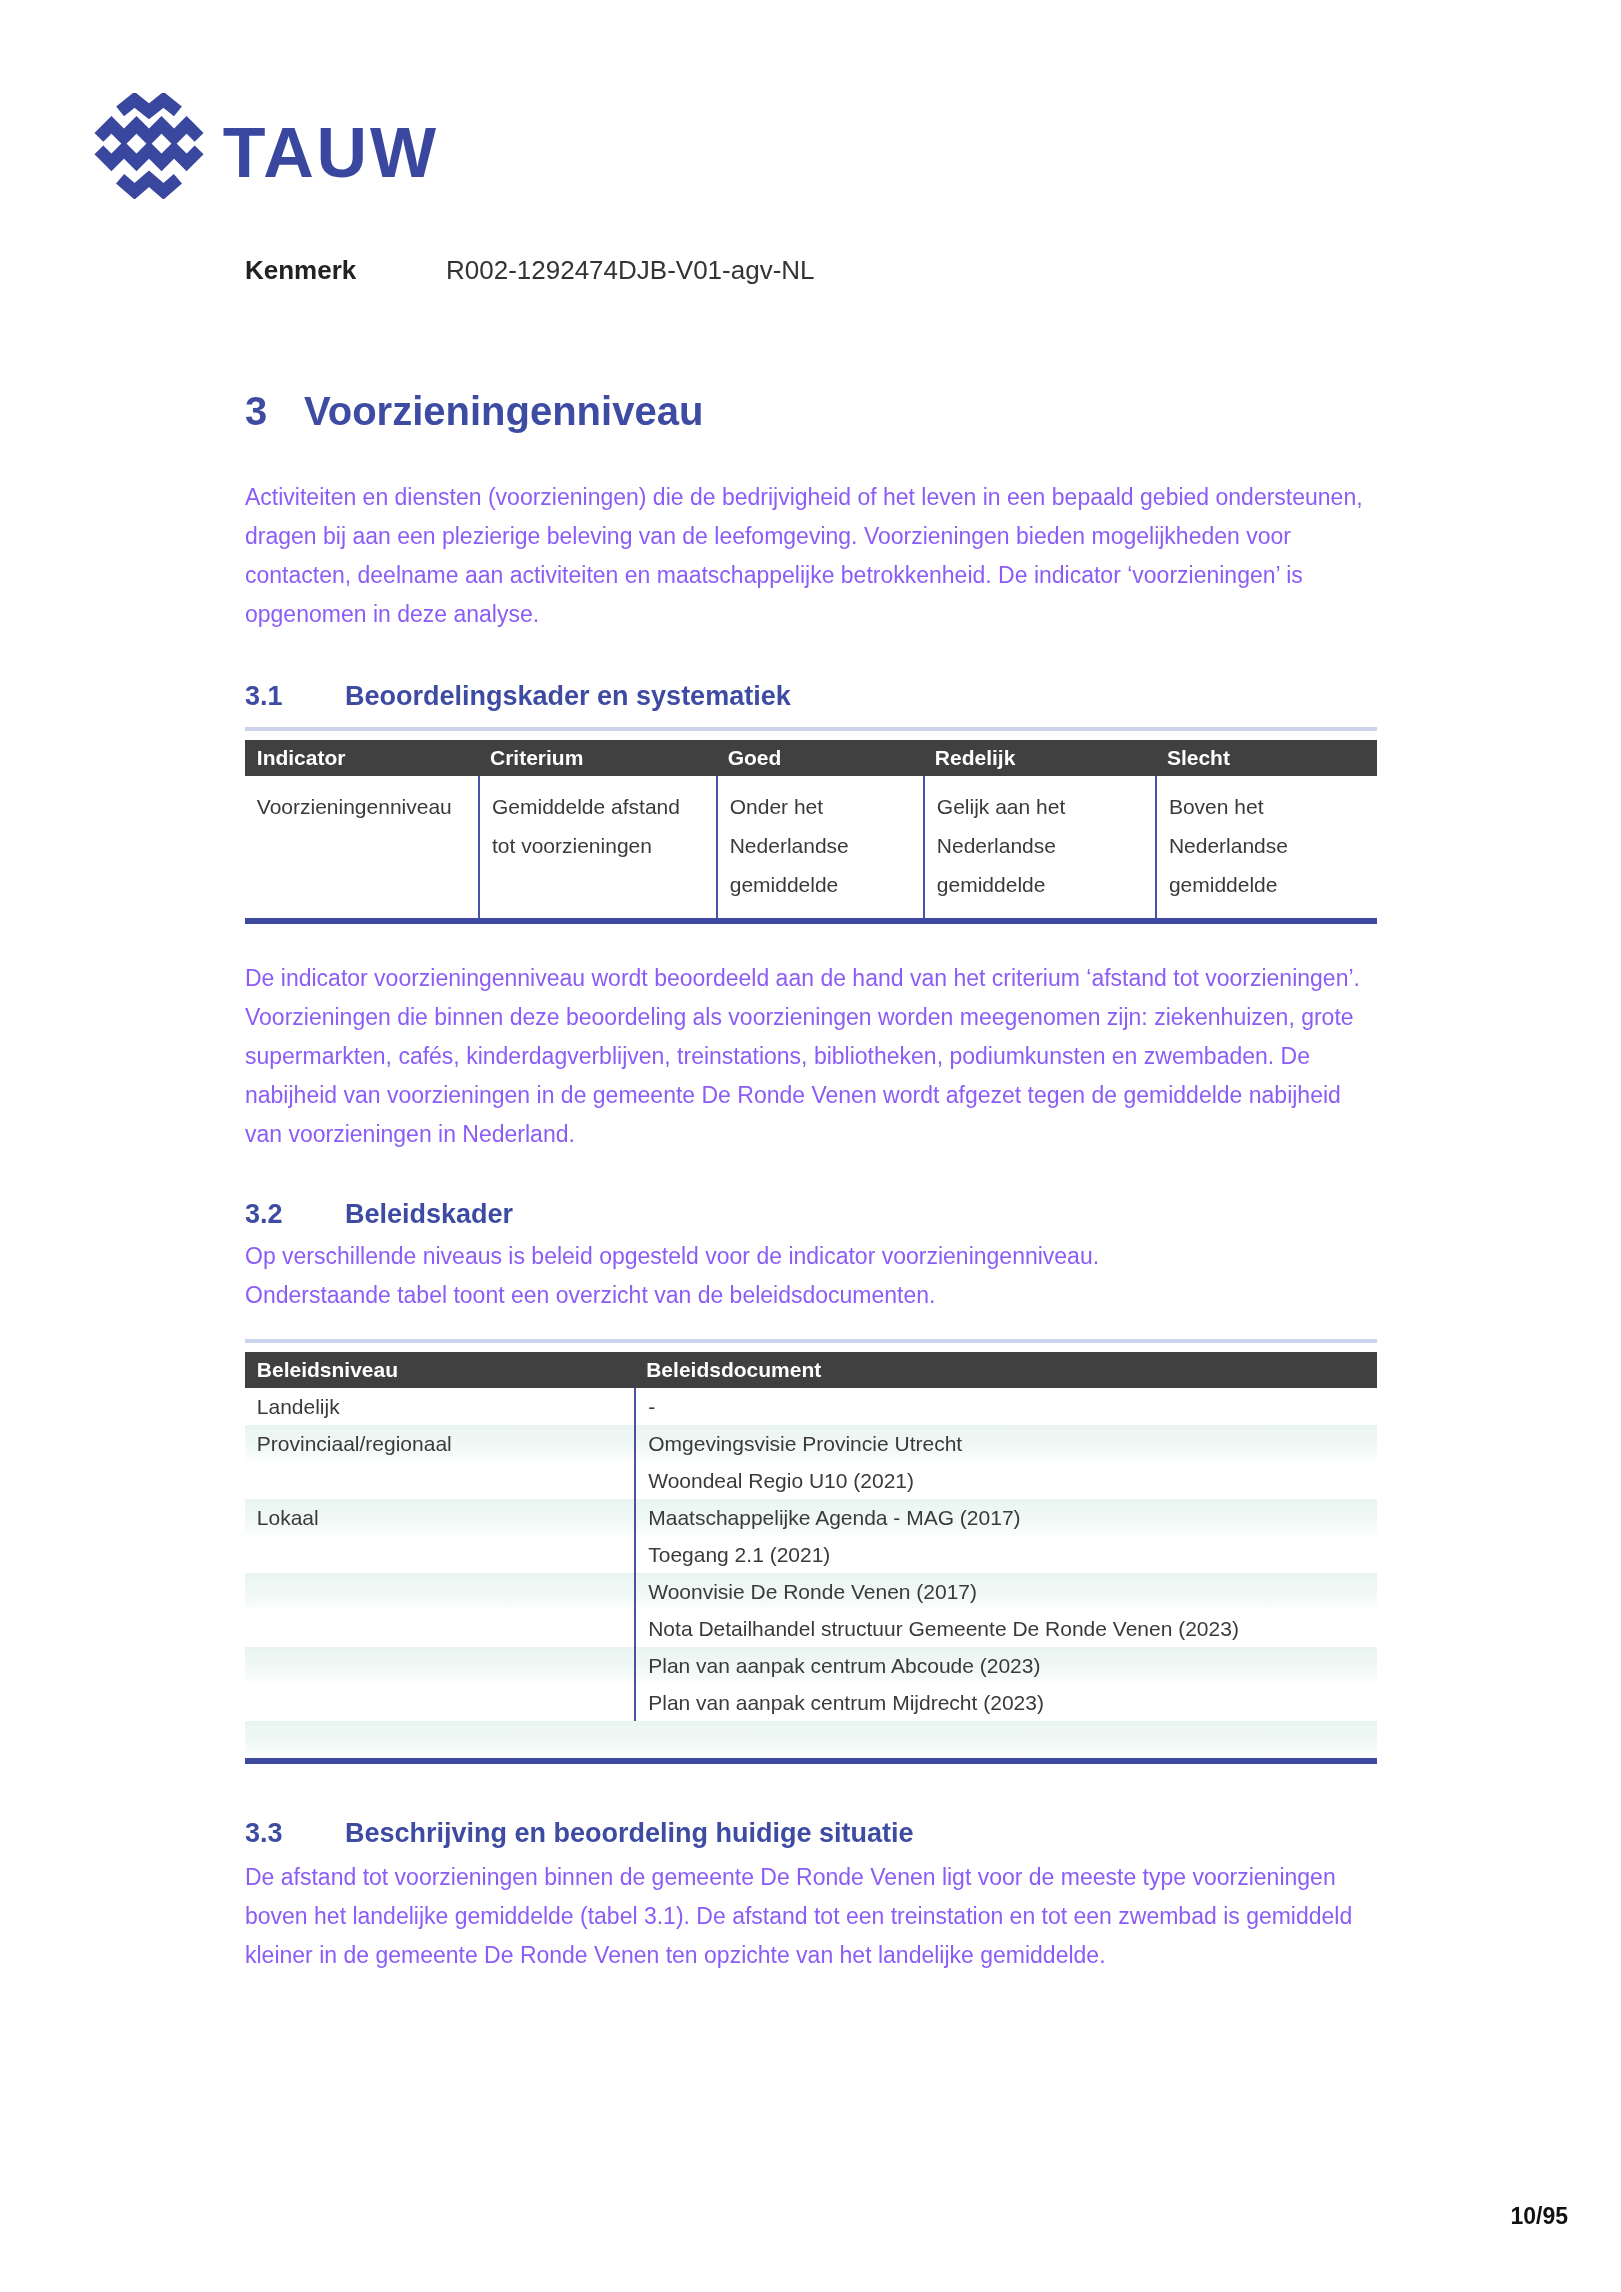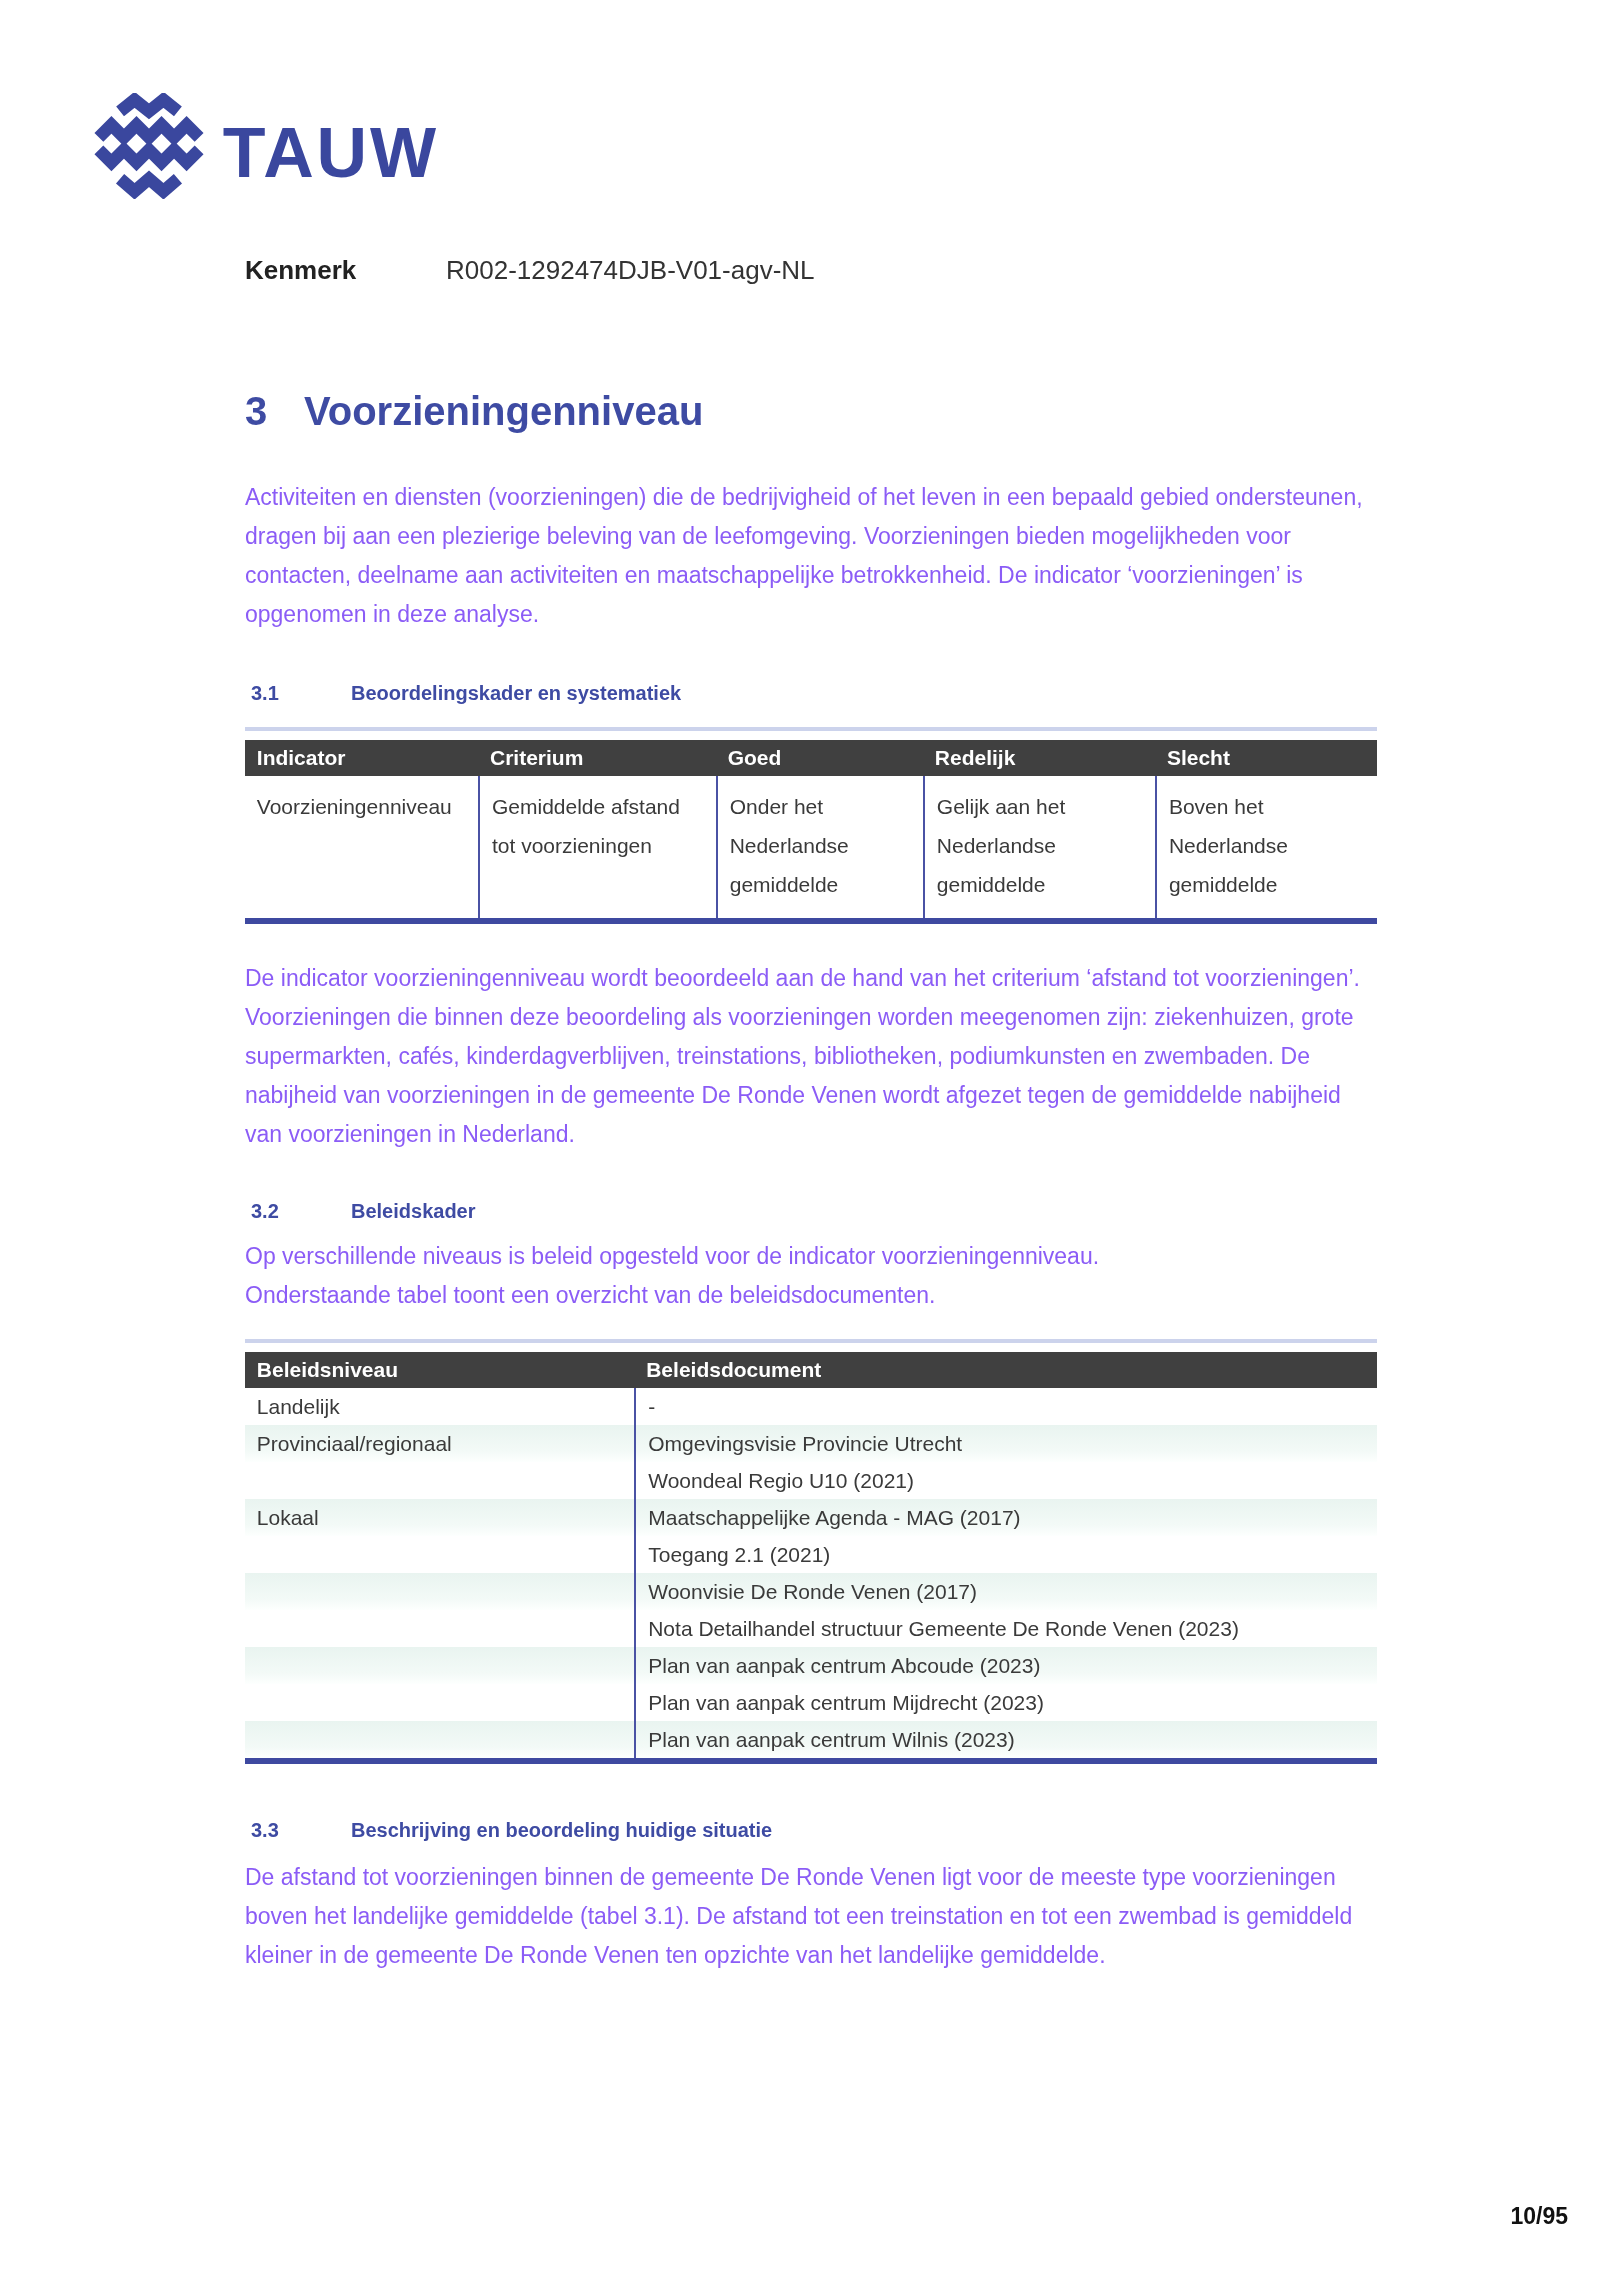--- a/index.html
+++ b/index.html
@@ -18,21 +18,21 @@
     font-size:70px;font-weight:bold;color:#3a479e;
     letter-spacing:2.9px;line-height:1;margin-top:13.7px;
   }
   
   .kenmerk{position:absolute;top:255px;left:245px;font-size:26px;}
   .klabel{display:inline-block;width:201px;font-weight:bold;color:#222;}
   .kvalue{color:#333;}
   
   .h1{position:absolute;top:390px;left:245px;font-size:40px;font-weight:bold;color:#3e4ba3;line-height:1.05;}
   .h1 .num{display:inline-block;width:59px;}
-  .h2{position:absolute;left:251px;font-size:20px;font-weight:bold;color:#3e4ba3;line-height:1.1;}
+  .h2{position:absolute;left:245px;font-size:27px;font-weight:bold;color:#3e4ba3;line-height:1.1;}
   .h2 .num{display:inline-block;width:100px;}
   .pos-s31{top:682px;}
   .pos-s32{top:1200px;}
   .pos-s33{top:1819px;}
   
   .body{position:absolute;left:245px;width:1137px;font-size:23px;line-height:39px;margin:0;color:#8b5cf6;}
   .pos-intro{top:478px;}
   .pos-p31{top:959px;}
   .pos-p32{top:1237px;}
   .pos-p33{top:1858px;}
@@ -159,21 +159,20 @@
     <div class="trow shade">
       <div class="cA"></div>
       <div class="cB">Plan van aanpak centrum Abcoude (2023)</div>
     </div>
     <div class="trow">
       <div class="cA"></div>
       <div class="cB">Plan van aanpak centrum Mijdrecht (2023)</div>
     </div>
     <div class="trow shade">
       <div class="cA"></div>
-      <div class="cB">Plan van aanpak centrum Wilnis (2023)</div>
     </div>
     <div class="bbar"></div>
   </div>
 
   <div class="h2 pos-s33">
     <span class="num">3.3</span><span>Beschrijving en beoordeling huidige situatie</span>
   </div>
 
   <p class="body pos-p33">De afstand tot voorzieningen binnen de gemeente De Ronde Venen ligt voor de meeste type voorzieningen boven het landelijke gemiddelde (tabel 3.1). De afstand tot een treinstation en tot een zwembad is gemiddeld kleiner in de gemeente De Ronde Venen ten opzichte van het landelijke gemiddelde.</p>
 

